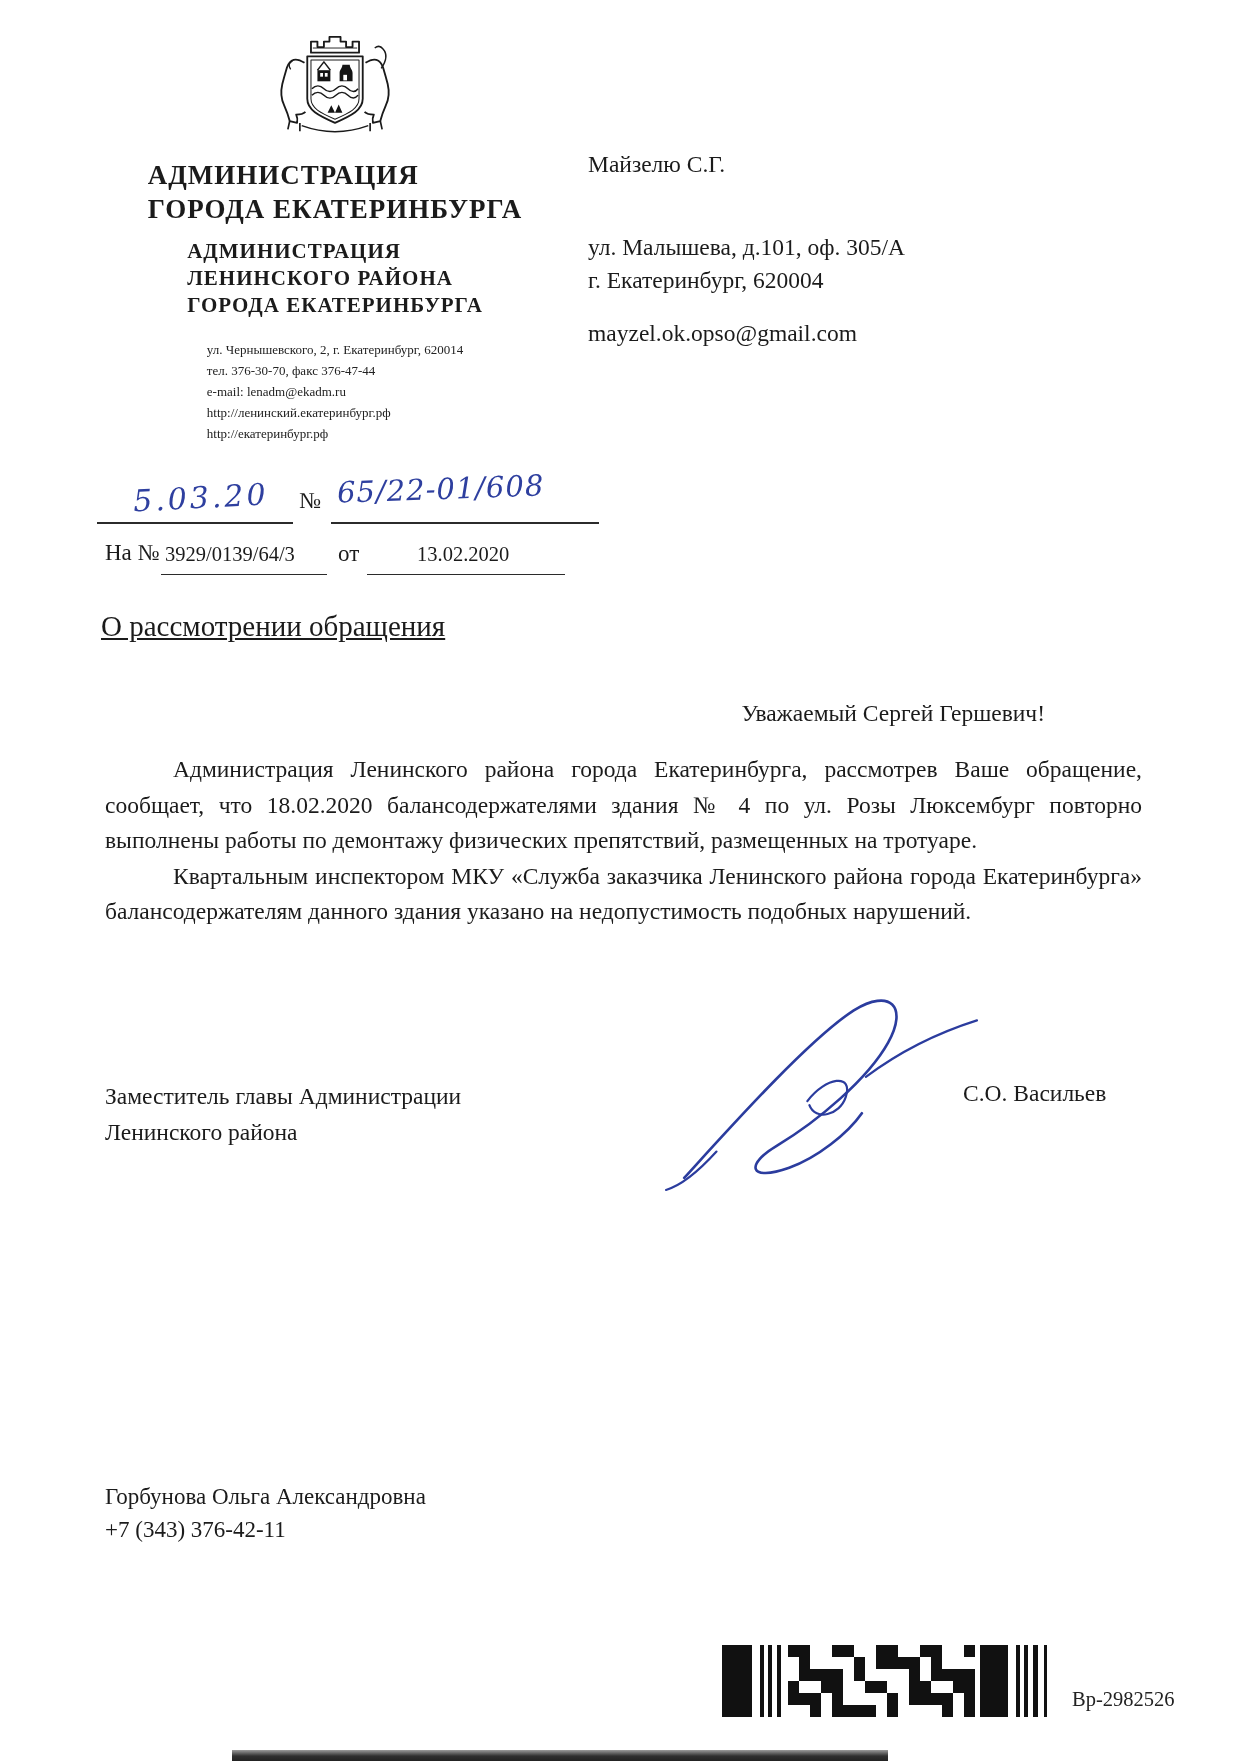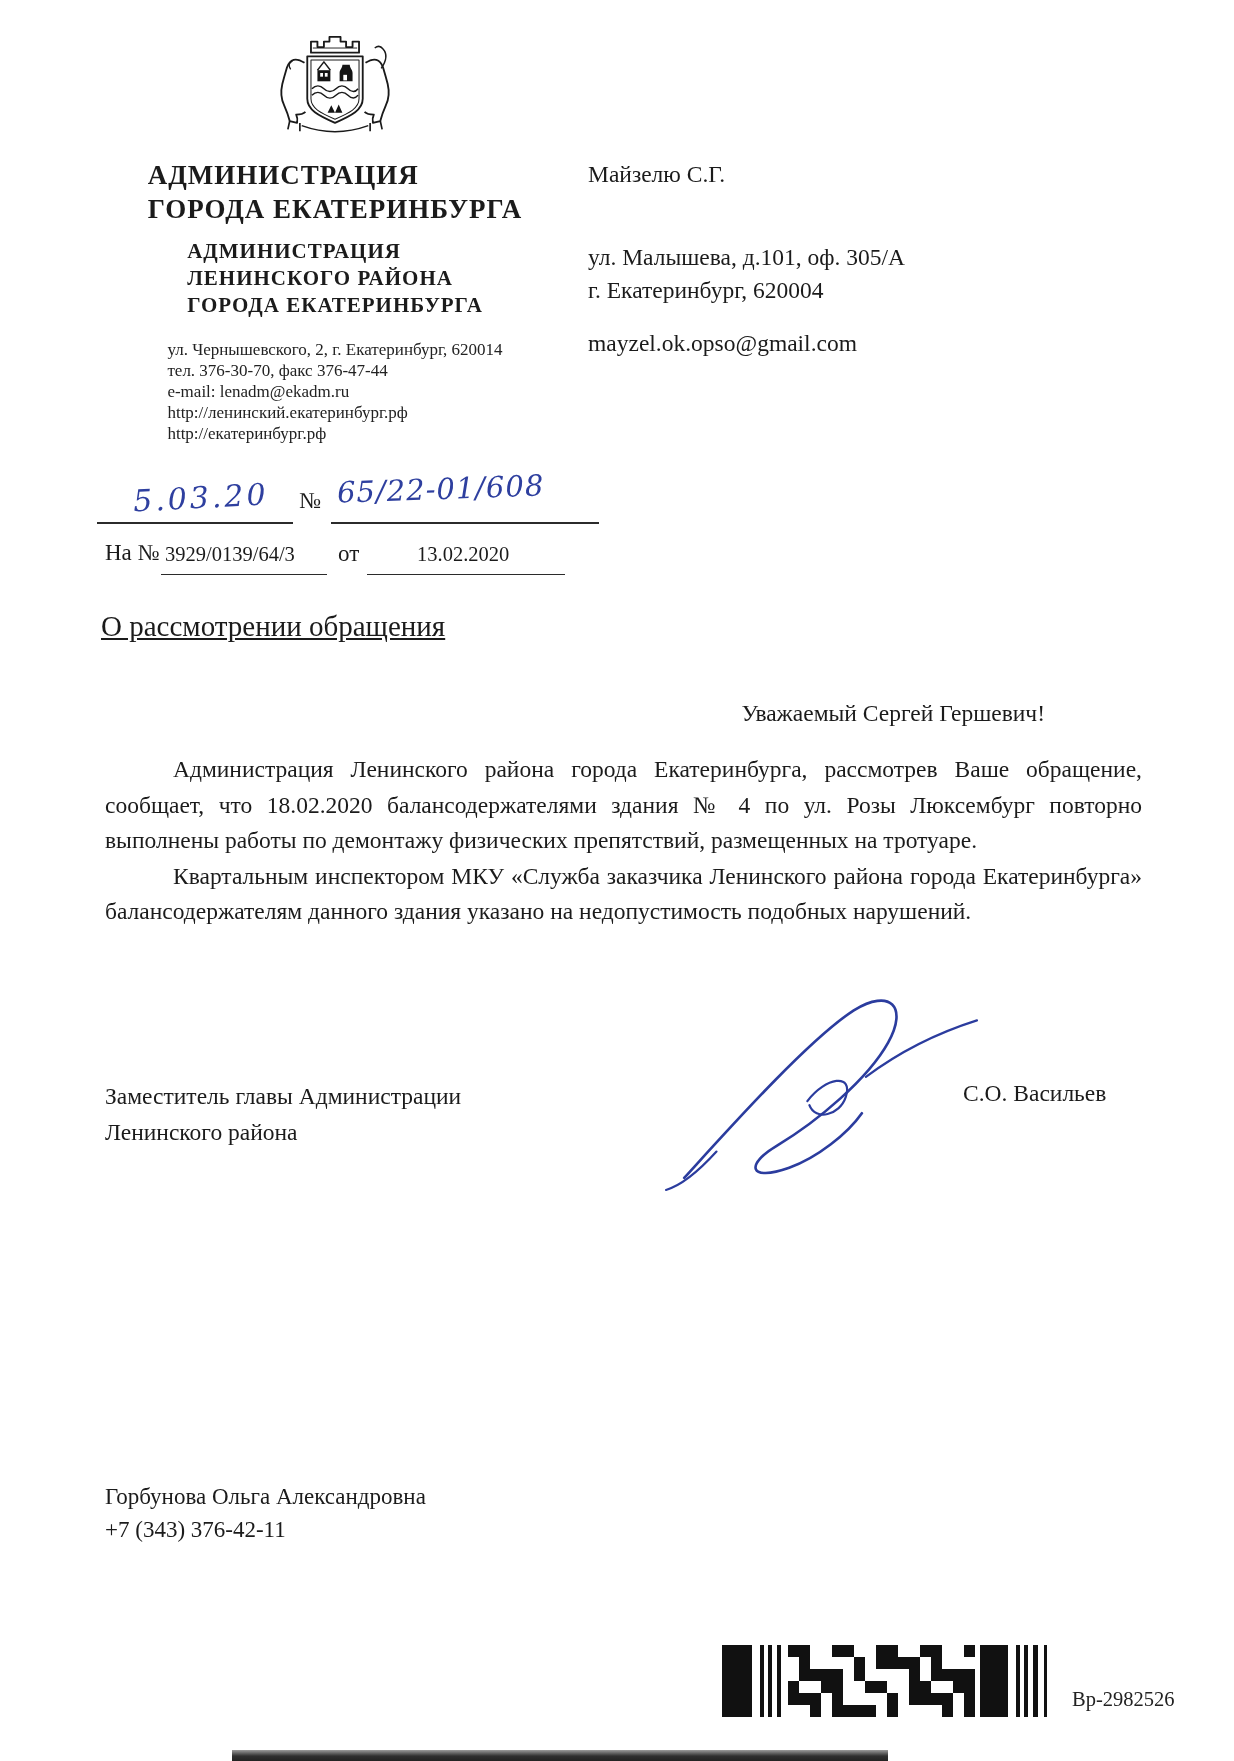--- a/index.html
+++ b/index.html
@@ -8,24 +8,24 @@
     background:#ffffff; font-family:"Liberation Serif", serif; color:#1b1b1b;
     overflow:hidden;
   }
   .abs { position:absolute; }
 
   
   .letterhead { left:95px; top:28px; width:480px; display:flex; flex-direction:column; align-items:center; }
   .emblem { width:122px; height:114px; }
   .org-block { margin-top:16px; font-weight:bold; font-size:27px; line-height:34px; letter-spacing:1px; }
   .dept-block { margin-top:12px; font-weight:bold; font-size:21px; line-height:27px; letter-spacing:1px; }
-  .contact-block { margin-top:20px; font-size:17px; line-height:21px; color:#222; }
+  .contact-block { margin-top:20px; font-size:13px; line-height:21px; color:#222; }
 
   
-  .recipient { left:588px; top:158px; width:545px; font-size:23.5px; line-height:33px; }
+  .recipient { left:588px; top:148px; width:545px; font-size:23.5px; line-height:33px; }
   .recipient .name { margin-bottom:0; }
   .recipient .addr1 { margin-top:50px; }
   .recipient .email { margin-top:20px; }
 
   
   .reference { left:95px; top:478px; width:530px; height:110px; font-size:23px; }
   .hand { font-family:"DejaVu Serif", serif; font-style:italic; color:#2e3f9f; }
   .hw-date { left:38px; top:2px; font-size:30px; transform:rotate(-3deg); letter-spacing:3px; }
   .hw-num  { left:242px; top:-6px; font-size:29px; transform:rotate(-2deg); letter-spacing:1px; white-space:nowrap; }
   .num-sign { left:204px; top:10px; font-size:23px; }

